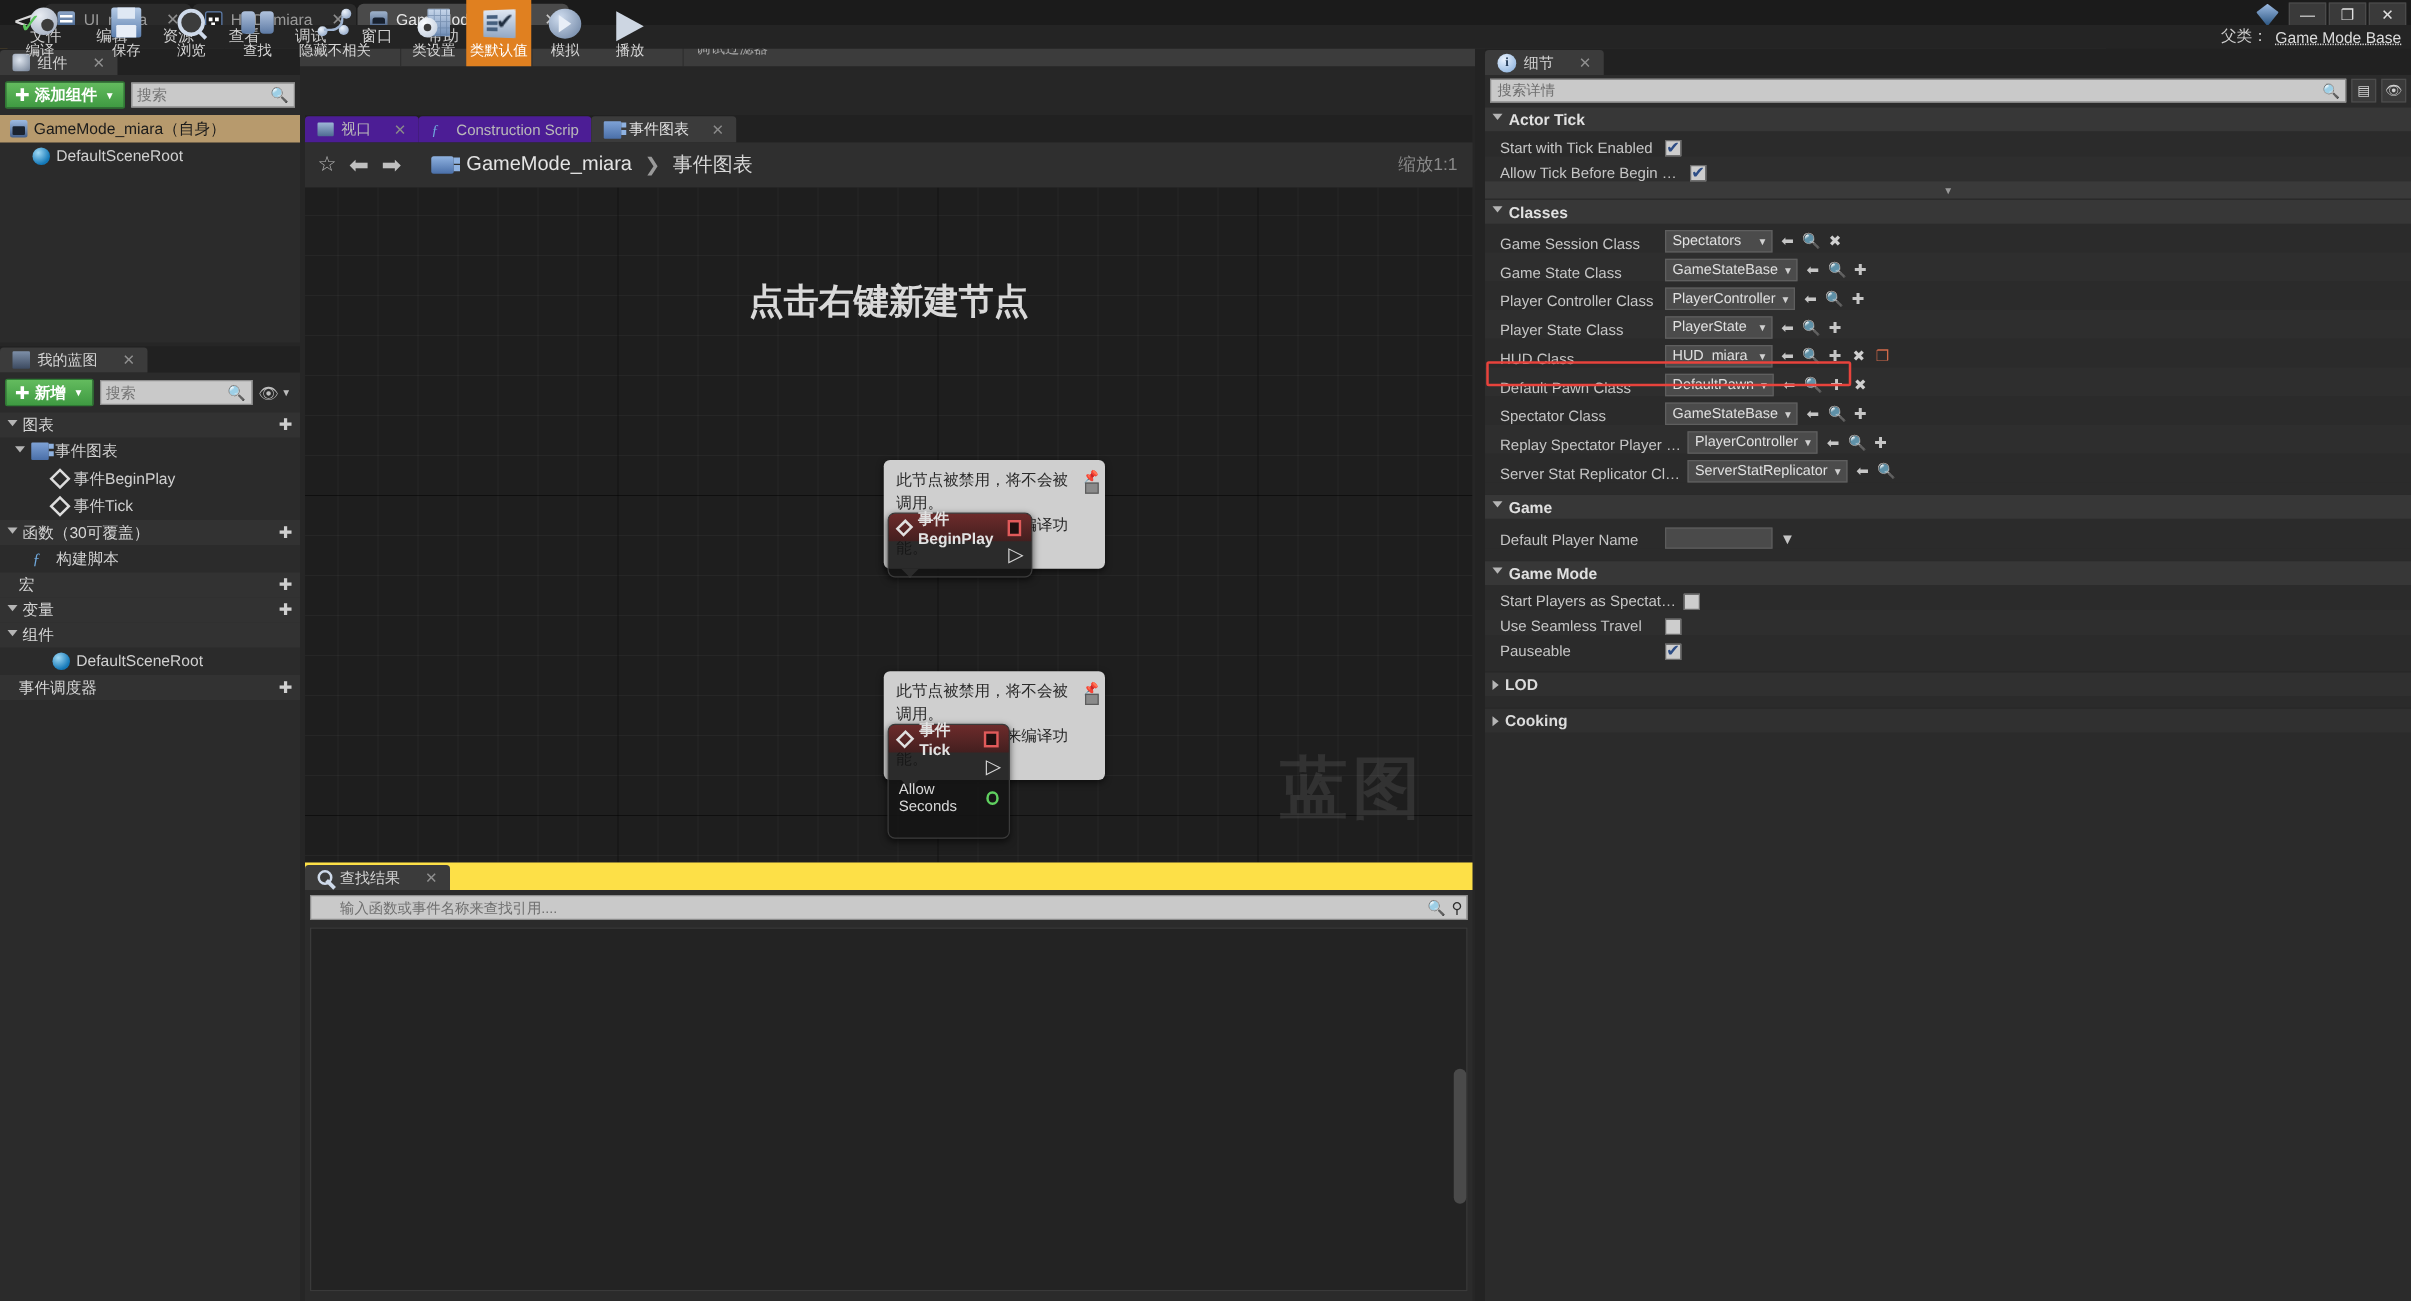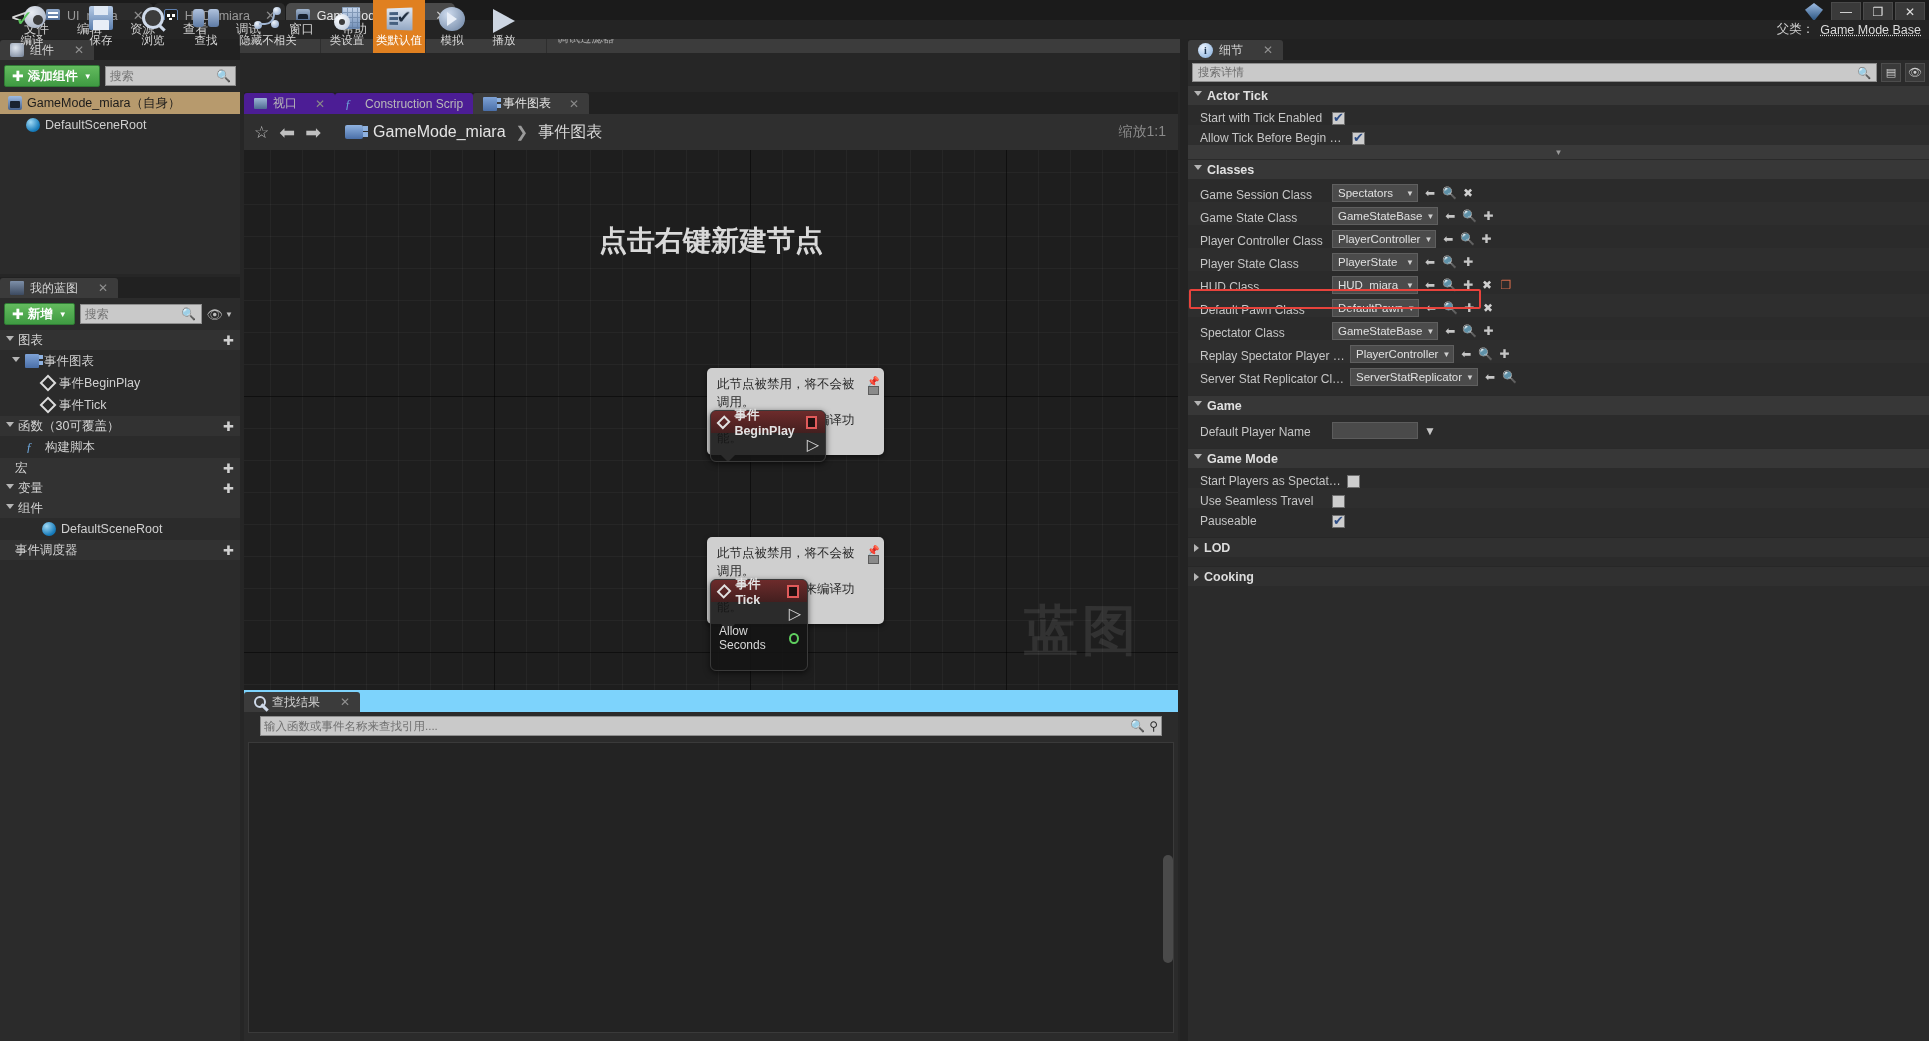--- a/index.html
+++ b/index.html
@@ -213,22 +213,22 @@
   .node-head .dia { width: 11px; height: 11px; border: 2px solid #e0e0e0; transform: rotate(45deg); }
   .node-title { font-size: 12.5px; color: #e2e2e2; font-weight: bold; }
   .node-del { margin-left: auto; width: 13px; height: 13px; border: 2px solid #e05a5a; background: #1f1010; }
   .node-body { padding: 6px 8px 8px; min-height: 26px; position: relative; }
   .exec-tri { position: absolute; right: 6px; top: 4px; font-size: 16px; color: #d8d8d8; line-height: 1; }
   .pinrow { display: flex; align-items: center; justify-content: flex-end; gap: 6px; font-size: 12px; color: #d8d8d8; margin-top: 16px; }
   .pin-circle { width: 11px; height: 11px; border-radius: 50%; border: 2px solid #5fcf5f; }
 
   
   #find-panel { left: 244px; top: 690px; width: 934px; height: 351px; background: #2b2b2b; }
-  .find-tabstrip { height: 22px; background: #7dd3fc; display: flex; align-items: flex-end; }
-  .find-input { height: 20px; margin: 4px 16px 0; background: #c9c9c9; display: flex; align-items: center; padding: 0 3px; font-size: 11.5px; color: #6f6f6f; border: 1px solid #8d8d8d; position: relative; }
+  .find-tabstrip { height: 22px; background: #fde047; display: flex; align-items: flex-end; }
+  .find-input { height: 20px; margin: 4px 4px 0; background: #c9c9c9; display: flex; align-items: center; padding: 0 23px; font-size: 11.5px; color: #6f6f6f; border: 1px solid #8d8d8d; position: relative; }
   .find-input .btns { position: absolute; right: 3px; display: flex; gap: 4px; color: #2f2f2f; font-size: 12px; }
   .find-body { position: absolute; left: 4px; right: 4px; top: 52px; bottom: 8px; background: #232323; border: 1px solid #3a3a3a; }
   .find-scroll { position: absolute; right: 0; top: 112px; width: 10px; height: 108px; background: #4a4a4a; border-radius: 5px; }
 
   
   #details-panel { left: 1180px; top: 39px; width: 749px; height: 1002px; background: #2b2b2b; }
   .det-tabstrip { height: 21px; background: #212121; display: flex; align-items: flex-end; }
   .det-searchrow { display: flex; align-items: center; gap: 4px; padding: 3px 4px; }
   .det-search { flex: 1; height: 19px; background: #c9c9c9; color: #6f6f6f; font-size: 11.5px; display:flex;align-items:center;padding:0 5px;position:relative;border:1px solid #8d8d8d;}
   .det-search .mag { position: absolute; right: 4px; color: #2f2f2f; }

